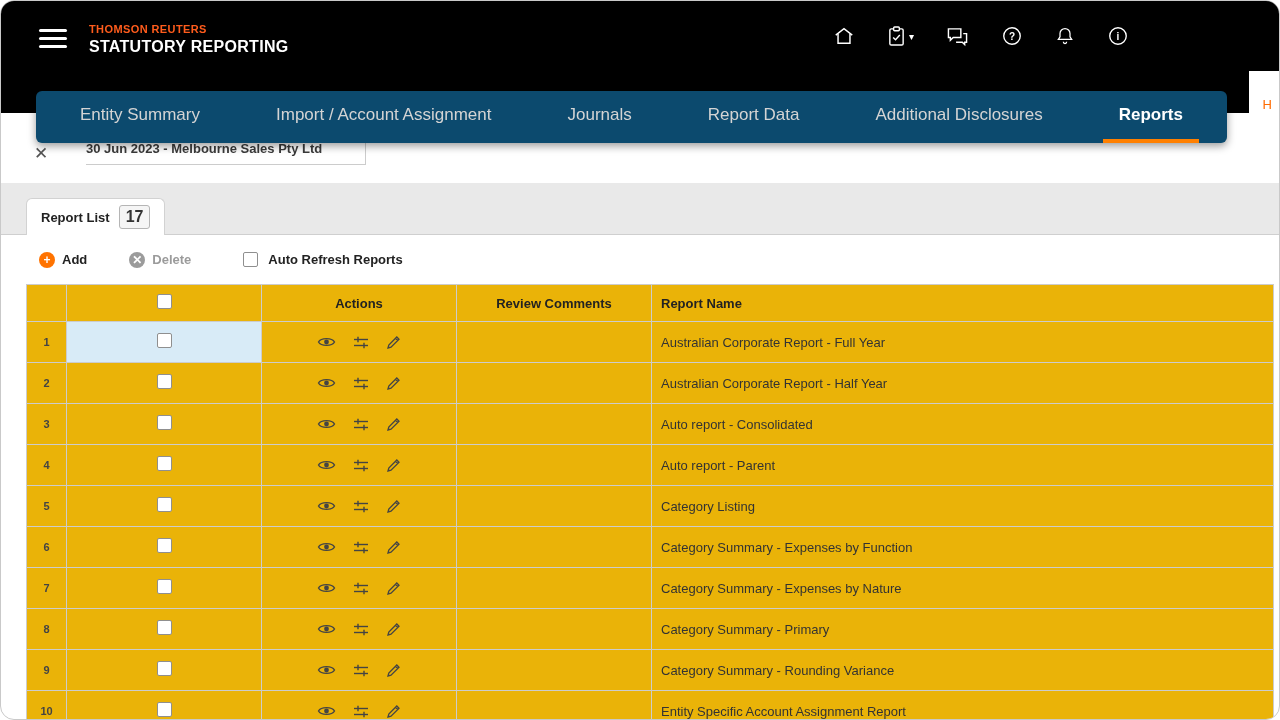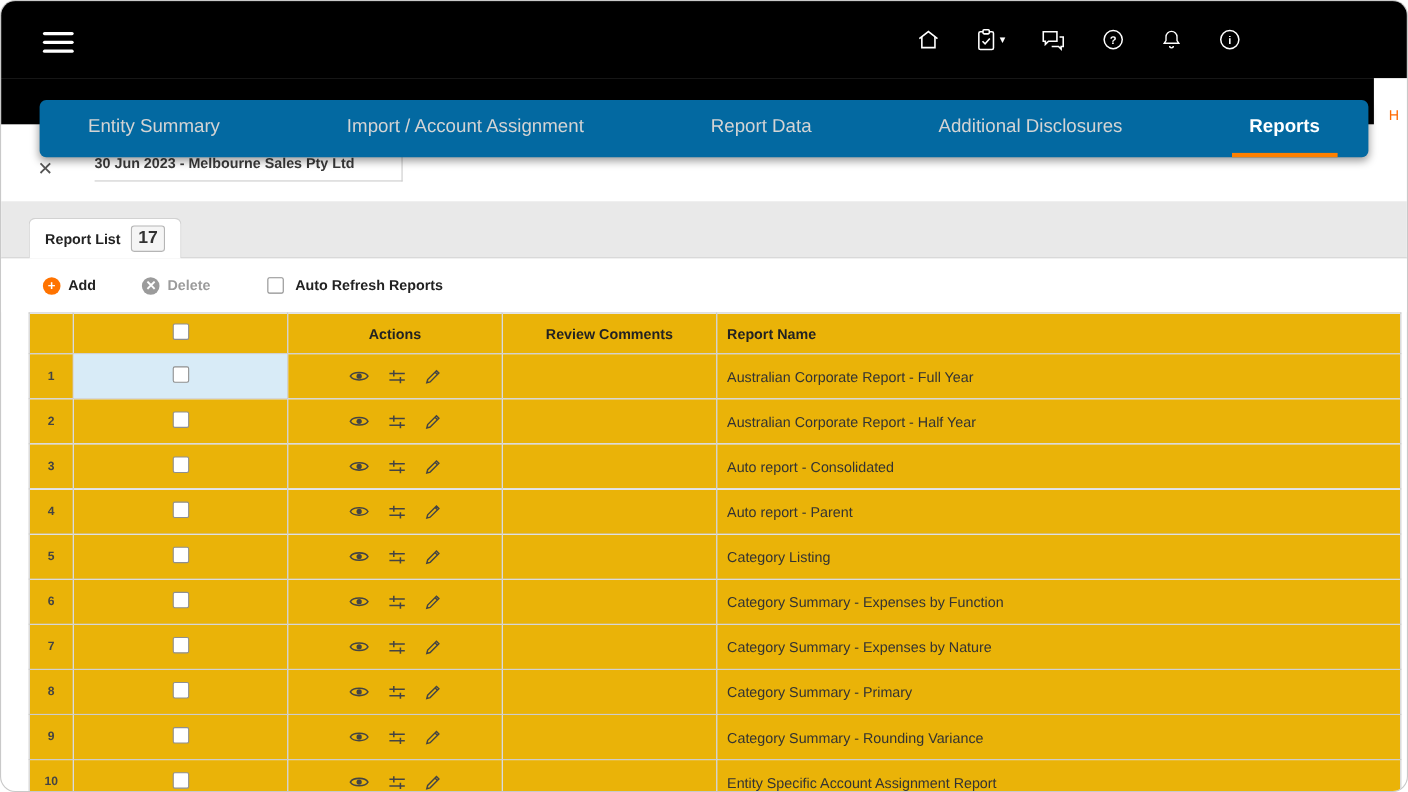--- a/index.html
+++ b/index.html
@@ -18,21 +18,21 @@
 
   .brand { position:absolute; left:88px; top:22px; }
   .brand-name { color:#ff5c1c; font-size:11px; font-weight:bold; letter-spacing:.4px; }
   .brand-product { color:#fff; font-size:16px; font-weight:bold; letter-spacing:.3px; margin-top:3px; }
 
   .appbar-icons { position:absolute; right:150px; top:0; height:70px; display:flex; align-items:center; gap:32px; }
   .appbar-icons > span { display:inline-flex; align-items:center; cursor:pointer; }
   .caret { color:#fff; font-size:10px; margin-left:3px; }
 
   
-  .nav { position:absolute; top:90px; left:35px; right:35px; height:52px; background:#0369a1;
+  .nav { position:absolute; top:90px; left:35px; right:52px; height:52px; background:#0c4a6e;
          border-radius:6px; box-shadow:0 3px 8px rgba(0,0,0,.4); display:flex; align-items:stretch;
          justify-content:space-between; padding:0 28px; z-index:5; }
   .nav-tab { display:flex; align-items:center; padding:0 16px; color:#d4d4d4; font-size:17px;
              border-bottom:4px solid transparent; cursor:pointer; white-space:nowrap; }
   .nav-tab.active { color:#fff; font-weight:bold; border-bottom-color:#ff8000; }
 
   .edge-text { position:absolute; top:96px; right:7px; color:#ff6a00; font-size:13px; z-index:4; }
 
   
   .close-x { position:absolute; left:33px; top:142px; font-size:17px; color:#555; cursor:pointer; z-index:4; }
@@ -85,20 +85,24 @@
 <body>
 
 <div class="frame">
 
   <header class="appbar">
     <div class="hamburger">
         <span></span>
         <span></span>
         <span></span>
       </div>
+    <div class="brand">
+      <div class="brand-name">THOMSON REUTERS</div>
+      <div class="brand-product">STATUTORY REPORTING</div>
+    </div>
     <div class="appbar-icons">
       <span>
         <svg width="22" height="22" viewBox="0 0 24 24" fill="none" stroke="#fff" stroke-width="1.6">
             <path d="M3 11 L12 4 L21 11"></path>
             <path d="M5.5 9.5 V20 H18.5 V9.5"></path>
           </svg>
       </span>
       <span>
         <svg width="19" height="21" viewBox="0 0 20 22" fill="none" stroke="#fff" stroke-width="1.5">
             <rect x="3" y="3" width="14" height="17" rx="1.5"></rect>
@@ -131,20 +135,21 @@
             <text x="12" y="16" font-size="11" font-weight="bold" fill="#fff" text-anchor="middle" font-family="Liberation Sans, sans-serif">i</text>
           </svg>
       </span>
     </div>
   </header>
   <div class="appbar-band"></div>
 
   <nav class="nav">
     <div class="nav-tab">Entity Summary</div>
     <div class="nav-tab">Import / Account Assignment</div>
+    <div class="nav-tab">Journals</div>
     <div class="nav-tab">Report Data</div>
     <div class="nav-tab">Additional Disclosures</div>
     <div class="nav-tab active">Reports</div>
   </nav>
   <div class="edge-text">H</div>
 
   <span class="close-x">✕</span>
   <div class="entity-cell">30 Jun 2023 - Melbourne Sales Pty Ltd</div>
 
   <div class="gray-band">

